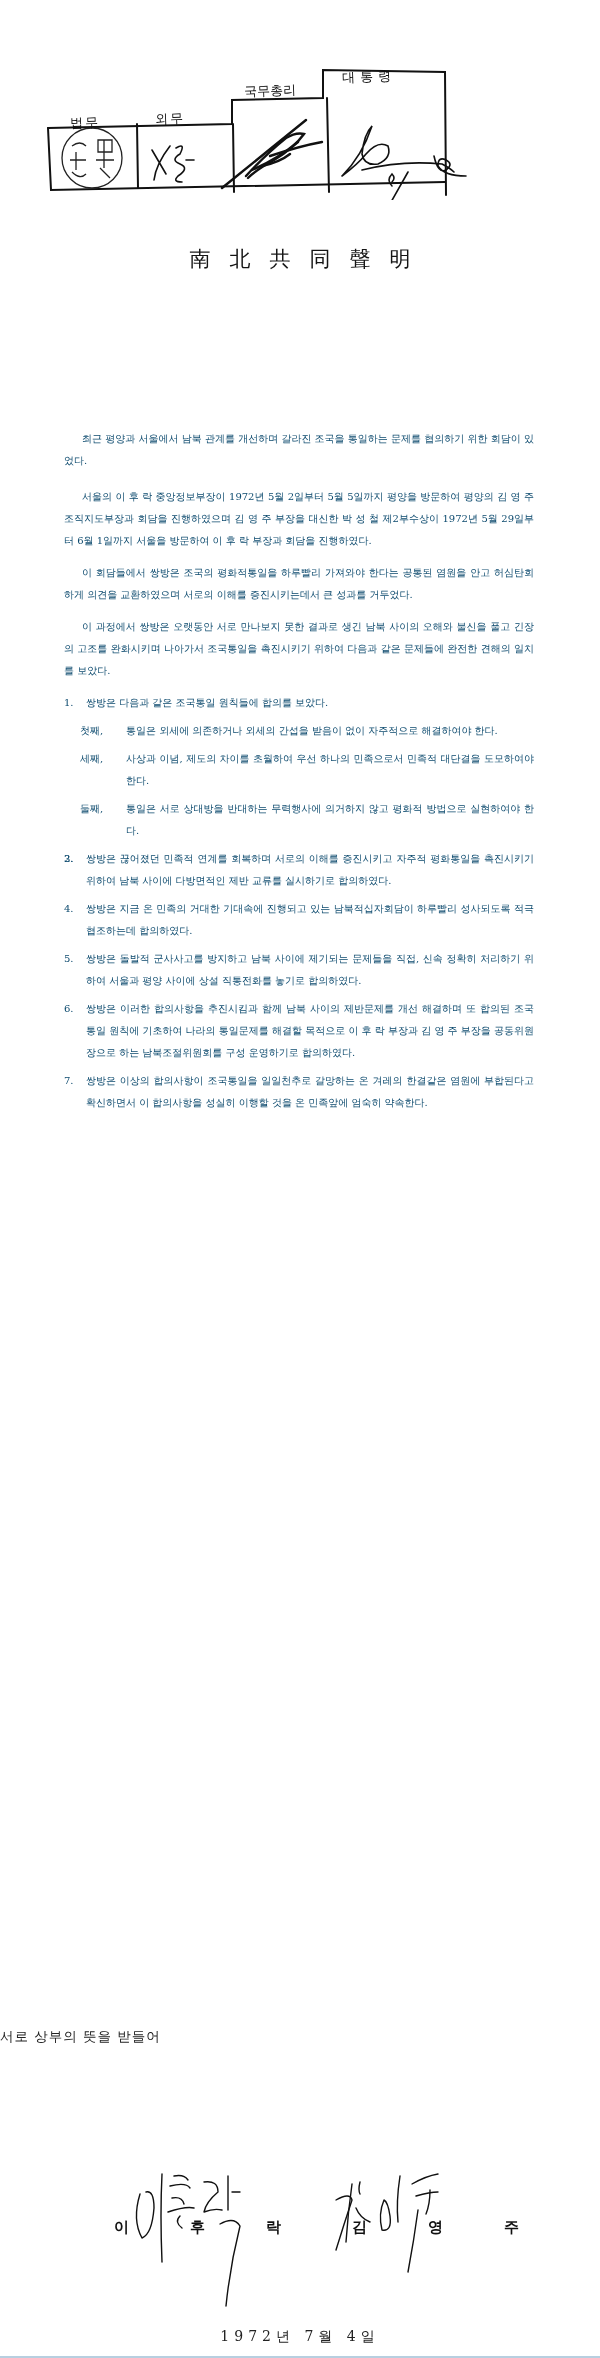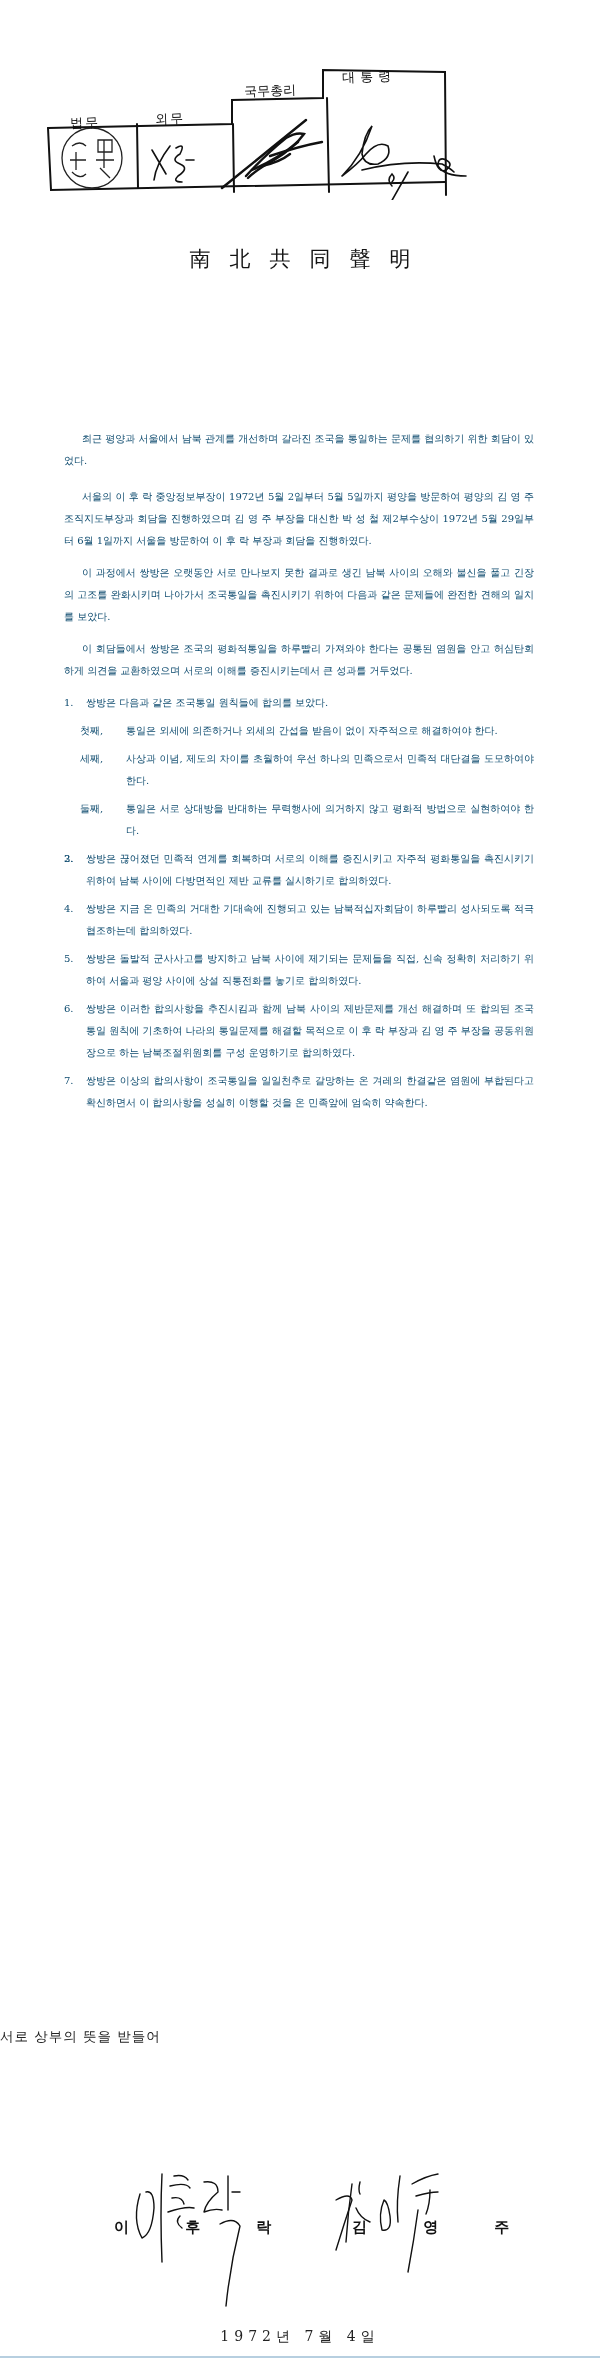--- a/index.html
+++ b/index.html
@@ -114,21 +114,21 @@
     
     .sig-area {
       position: absolute;
       left: 0; top: 2120px;
       width: 600px; height: 160px;
     }
     .sig-area svg { position: absolute; left: 0; top: 0; }
     .signer {
       position: absolute;
       top: 2218px;
-      font-family: Liberation Sans, sans-serif;
+      font-family: Liberation Mono, monospace;
       font-weight: bold;
       font-size: 15px;
       color: #111;
       letter-spacing: 26px;
     }
     .signer.left { left: 114px; }
     .signer.right { left: 352px; }
 
     .date {
       position: absolute;
@@ -186,22 +186,22 @@
     <span class="box-label" style="left:155px; top:110px;">외무</span>
     <span class="box-label" style="left:244px; top:82px; letter-spacing:0;">국무총리</span>
     <span class="box-label" style="left:342px; top:68px; letter-spacing:5px;">대통령</span>
   </div>
 
   <div class="title">南北共同聲明</div>
 
   <div class="body-text">
     <p class="para p1">최근 평양과 서울에서 남북 관계를 개선하며 갈라진 조국을 통일하는 문제를 협의하기 위한 회담이 있었다.</p>
     <p class="para">서울의 이 후 락 중앙정보부장이 1972년 5월 2일부터 5월 5일까지 평양을 방문하여 평양의 김 영 주 조직지도부장과 회담을 진행하였으며 김 영 주 부장을 대신한 박 성 철 제2부수상이 1972년 5월 29일부터 6월 1일까지 서울을 방문하여 이 후 락 부장과 회담을 진행하였다.</p>
+    <p class="para">이 회담들에서 쌍방은 조국의 평화적통일을 하루빨리 가져와야 한다는 공통된 염원을 안고 허심탄회하게 의견을 교환하였으며 서로의 이해를 증진시키는데서 큰 성과를 거두었다.</p>
     <p class="para">이 과정에서 쌍방은 오랫동안 서로 만나보지 못한 결과로 생긴 남북 사이의 오해와 불신을 풀고 긴장의 고조를 완화시키며 나아가서 조국통일을 촉진시키기 위하여 다음과 같은 문제들에 완전한 견해의 일치를 보았다.</p>
-    <p class="para">이 회담들에서 쌍방은 조국의 평화적통일을 하루빨리 가져와야 한다는 공통된 염원을 안고 허심탄회하게 의견을 교환하였으며 서로의 이해를 증진시키는데서 큰 성과를 거두었다.</p>
 
     <div class="item item1-lead">
       <span class="num">1.</span>
       <span>쌍방은 다음과 같은 조국통일 원칙들에 합의를 보았다.</span>
     </div>
 
     <div class="principle">
       <span class="ord">첫째,</span>
       <span class="ptext">통일은 외세에 의존하거나 외세의 간섭을 받음이 없이 자주적으로 해결하여야 한다.</span>
     </div>

